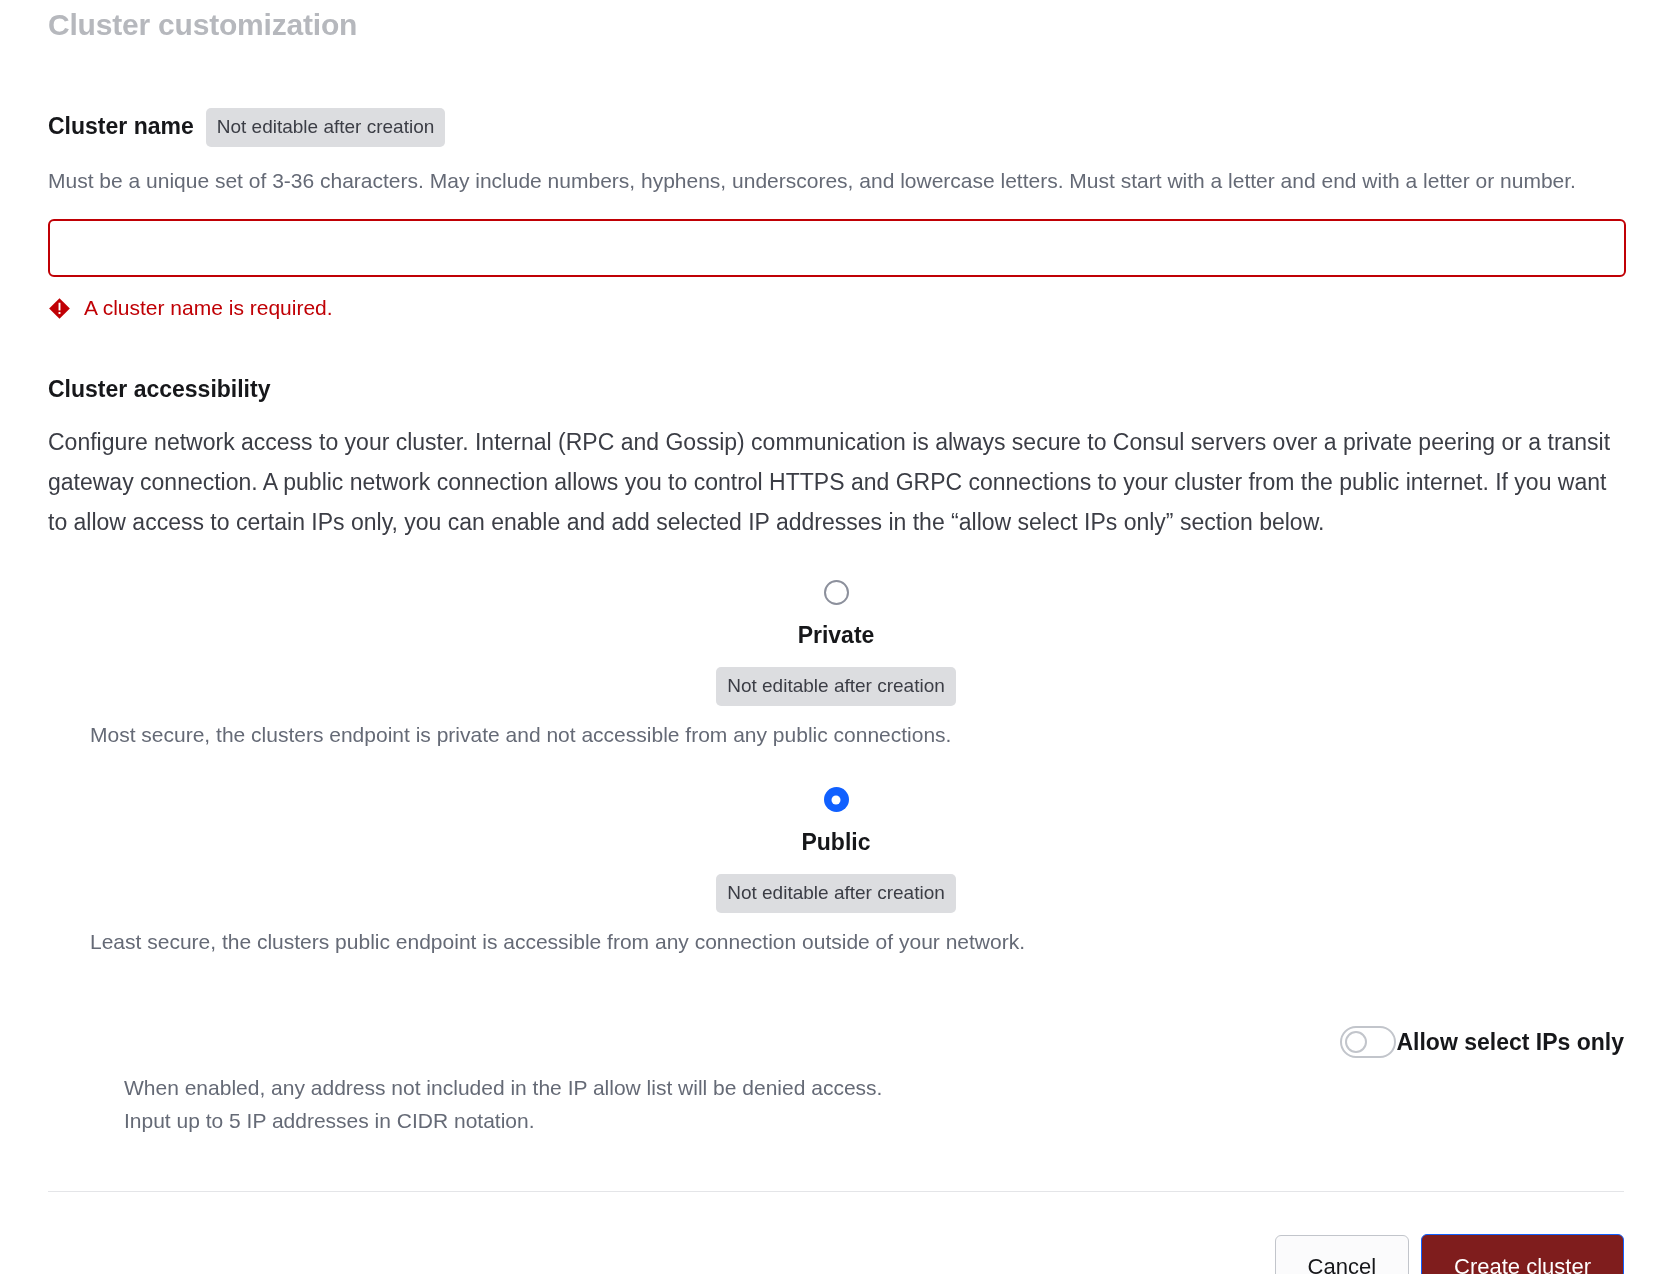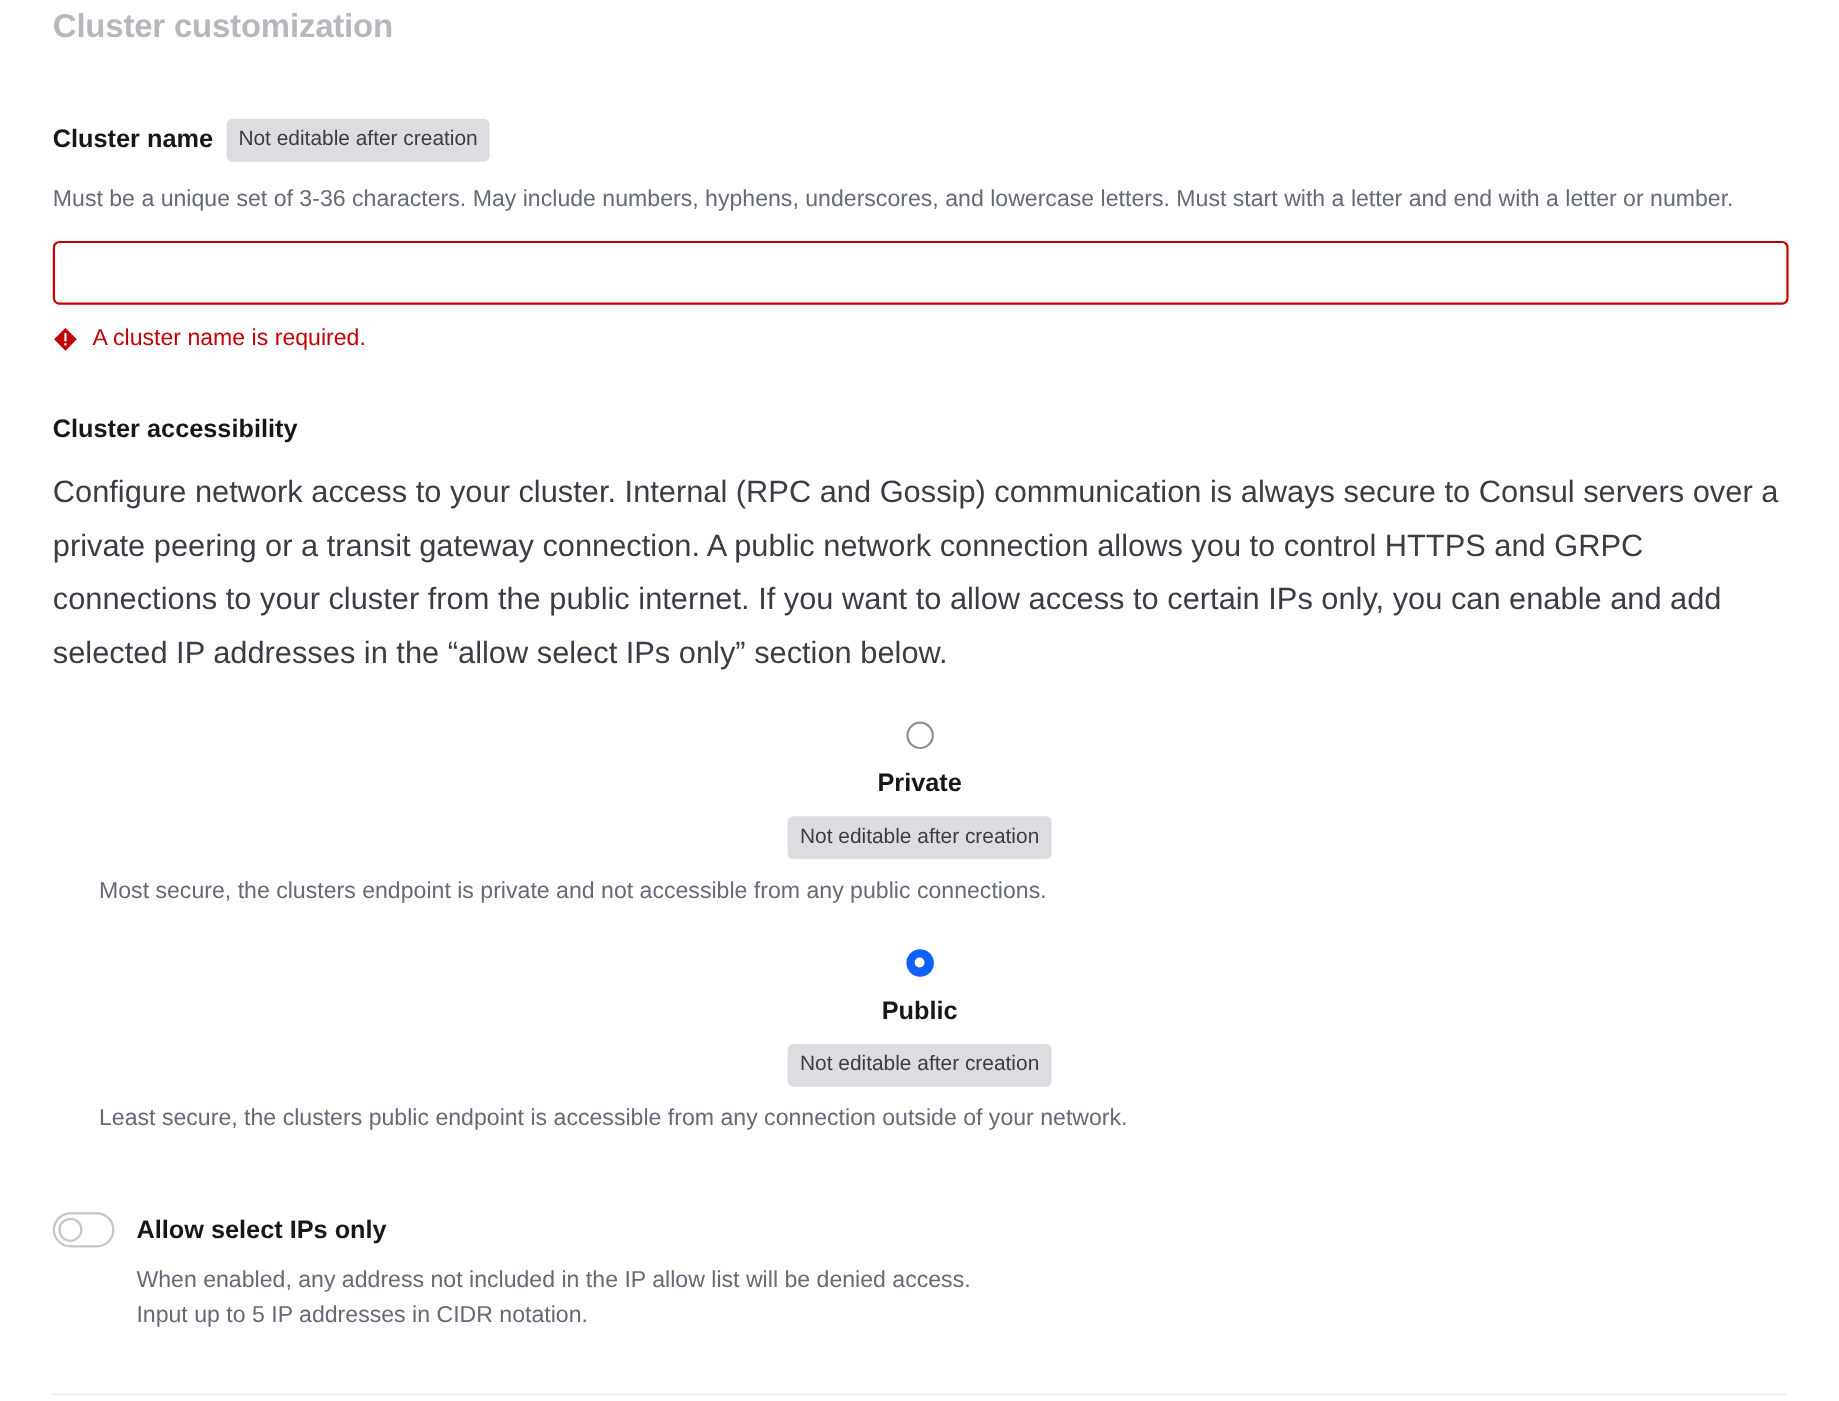--- a/index.html
+++ b/index.html
@@ -103,21 +103,21 @@
     margin-top: 56px;
   }
   .subsection h3 {
     margin: 0;
     font-size: 23px;
     font-weight: 700;
     color: #16171a;
     line-height: 1.2;
   }
   .body-text {
-    font-size: 28px;
+    font-size: 23px;
     line-height: 1.75;
     color: #3b3d45;
     margin-top: 18px;
     max-width: 1580px;
   }
 
   .radio-group {
     margin-top: 38px;
   }
   .radio-row {
@@ -167,21 +167,21 @@
     margin-top: 38px;
   }
 
   
   .toggle-block {
     margin-top: 70px;
   }
   .toggle-row {
     display: flex;
     align-items: center;
-    gap: 20px;
+    justify-content: flex-end;
   }
   .switch {
     width: 56px;
     height: 32px;
     border-radius: 16px;
     border: 2px solid #c2c5cb;
     background: #ffffff;
     position: relative;
     box-sizing: border-box;
     flex: 0 0 auto;

